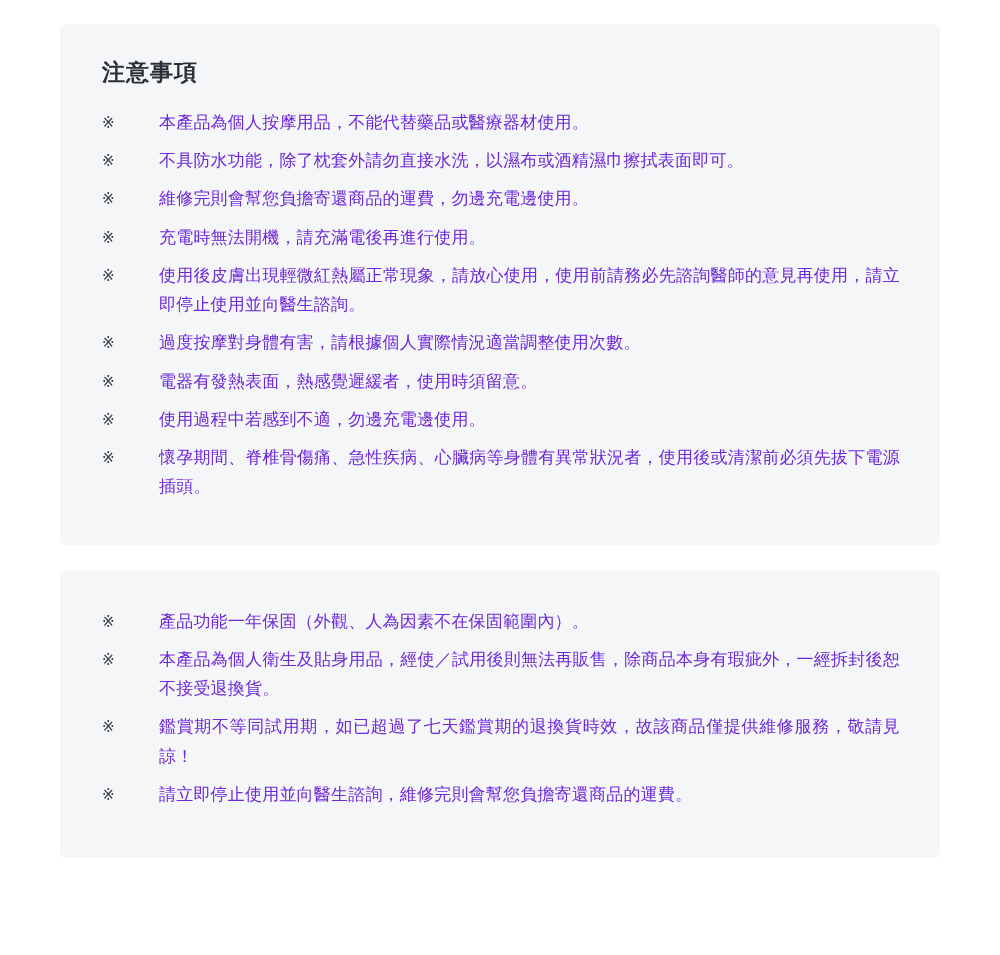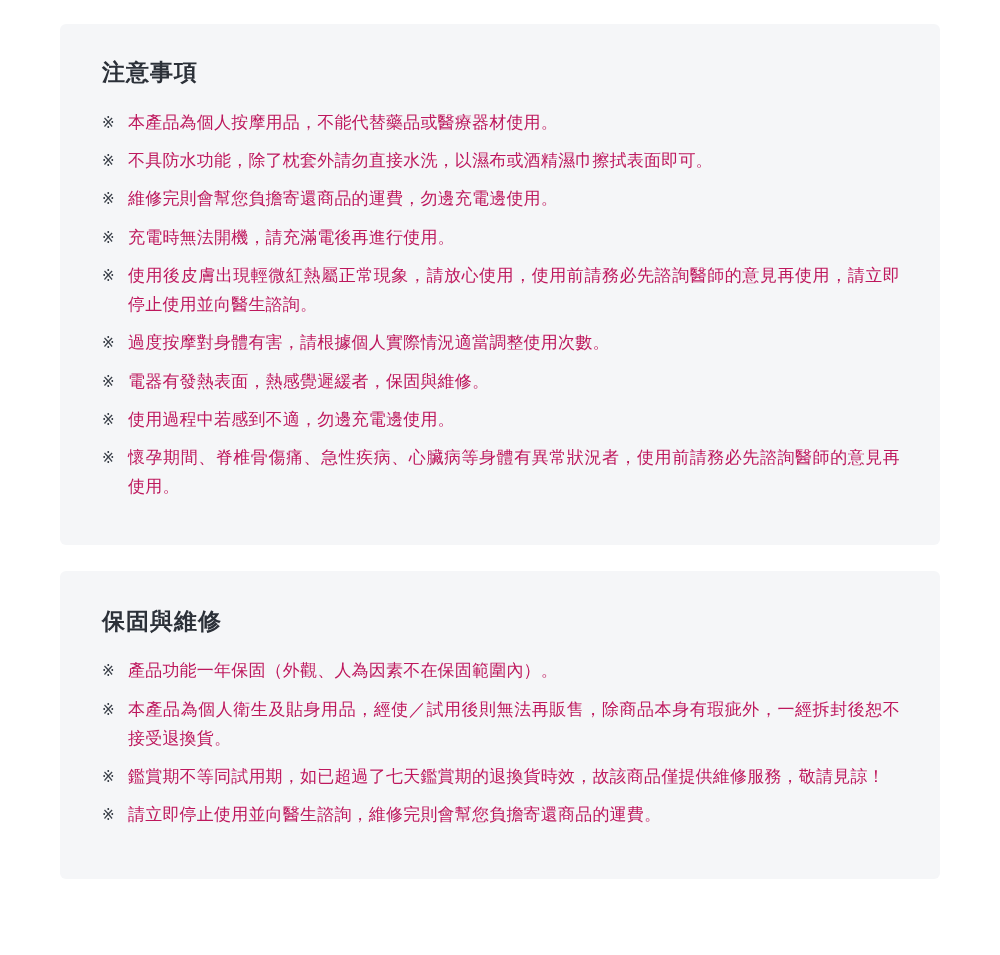--- a/index.html
+++ b/index.html
@@ -48,24 +48,25 @@
     width: 26px;
     font-size: 15px;
     color: #3b414a;
     line-height: 1.95;
     text-align: left;
   }
 
   .item-text {
     flex: 1 1 auto;
     font-size: 17px;
-    color: #be185d;
+    color: #6d28d9;
     line-height: 1.72;
     letter-spacing: 0.2px;
     text-align: justify;
+    margin-left: 31px;
   }
 
   .card.second {
     padding-top: 36px;
     padding-bottom: 40px;
   }
 </style>
 </head>
 <body>
 
@@ -93,34 +94,33 @@
     <div class="item">
       <span class="bullet">※</span>
       <span class="item-text">使用後皮膚出現輕微紅熱屬正常現象，請放心使用，使用前請務必先諮詢醫師的意見再使用，請立即停止使用並向醫生諮詢。</span>
     </div>
     <div class="item">
       <span class="bullet">※</span>
       <span class="item-text">過度按摩對身體有害，請根據個人實際情況適當調整使用次數。</span>
     </div>
     <div class="item">
       <span class="bullet">※</span>
-      <span class="item-text">電器有發熱表面，熱感覺遲緩者，保固與維修。</span>
+      <span class="item-text">電器有發熱表面，熱感覺遲緩者，使用時須留意。</span>
     </div>
     <div class="item">
       <span class="bullet">※</span>
       <span class="item-text">使用過程中若感到不適，勿邊充電邊使用。</span>
     </div>
     <div class="item">
       <span class="bullet">※</span>
-      <span class="item-text">懷孕期間、脊椎骨傷痛、急性疾病、心臟病等身體有異常狀況者，使用前請務必先諮詢醫師的意見再使用。</span>
+      <span class="item-text">懷孕期間、脊椎骨傷痛、急性疾病、心臟病等身體有異常狀況者，使用後或清潔前必須先拔下電源插頭。</span>
     </div>
   </section>
 
   <section class="card second">
-    <h2 class="card-title">保固與維修</h2>
 
     <div class="item">
       <span class="bullet">※</span>
       <span class="item-text">產品功能一年保固（外觀、人為因素不在保固範圍內）。</span>
     </div>
     <div class="item">
       <span class="bullet">※</span>
       <span class="item-text">本產品為個人衛生及貼身用品，經使／試用後則無法再販售，除商品本身有瑕疵外，一經拆封後恕不接受退換貨。</span>
     </div>
     <div class="item">

